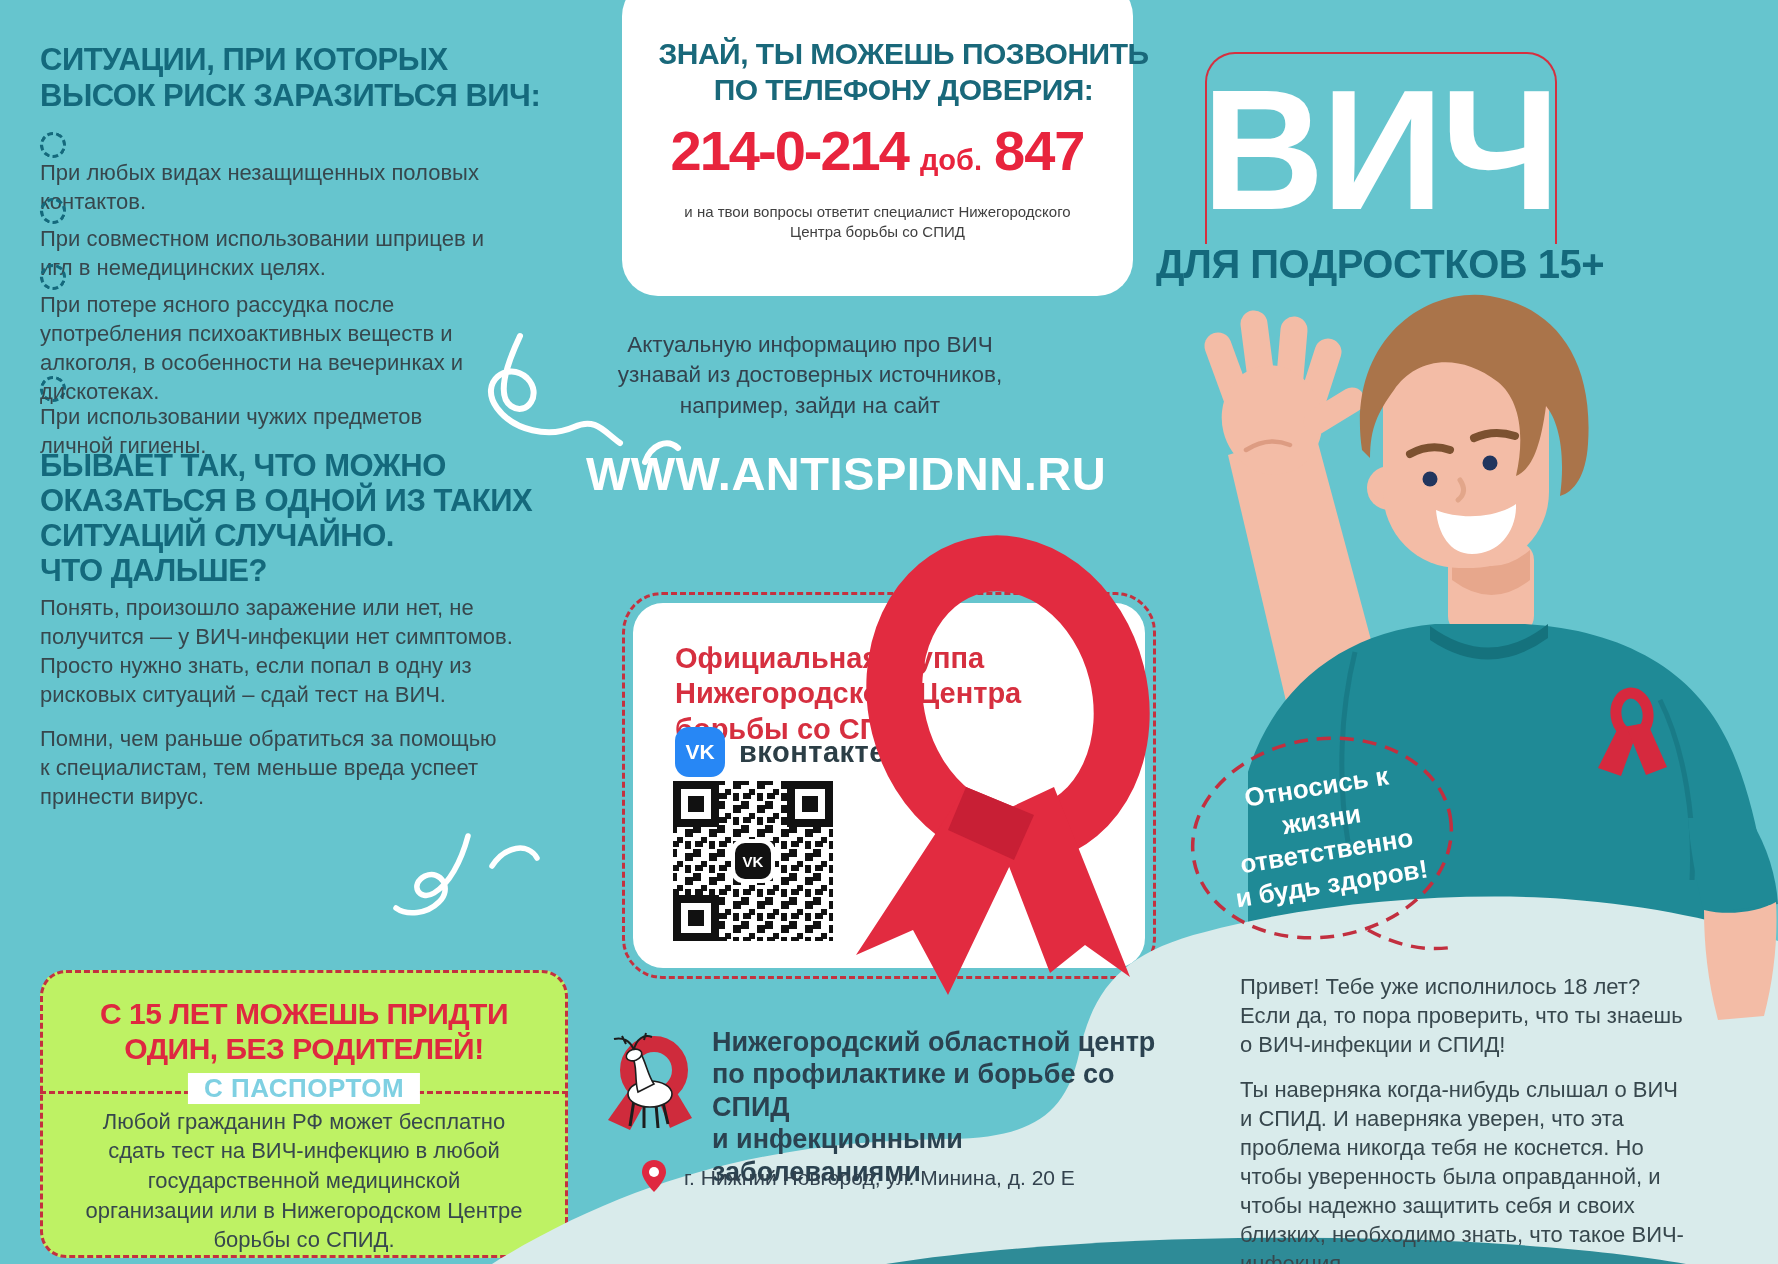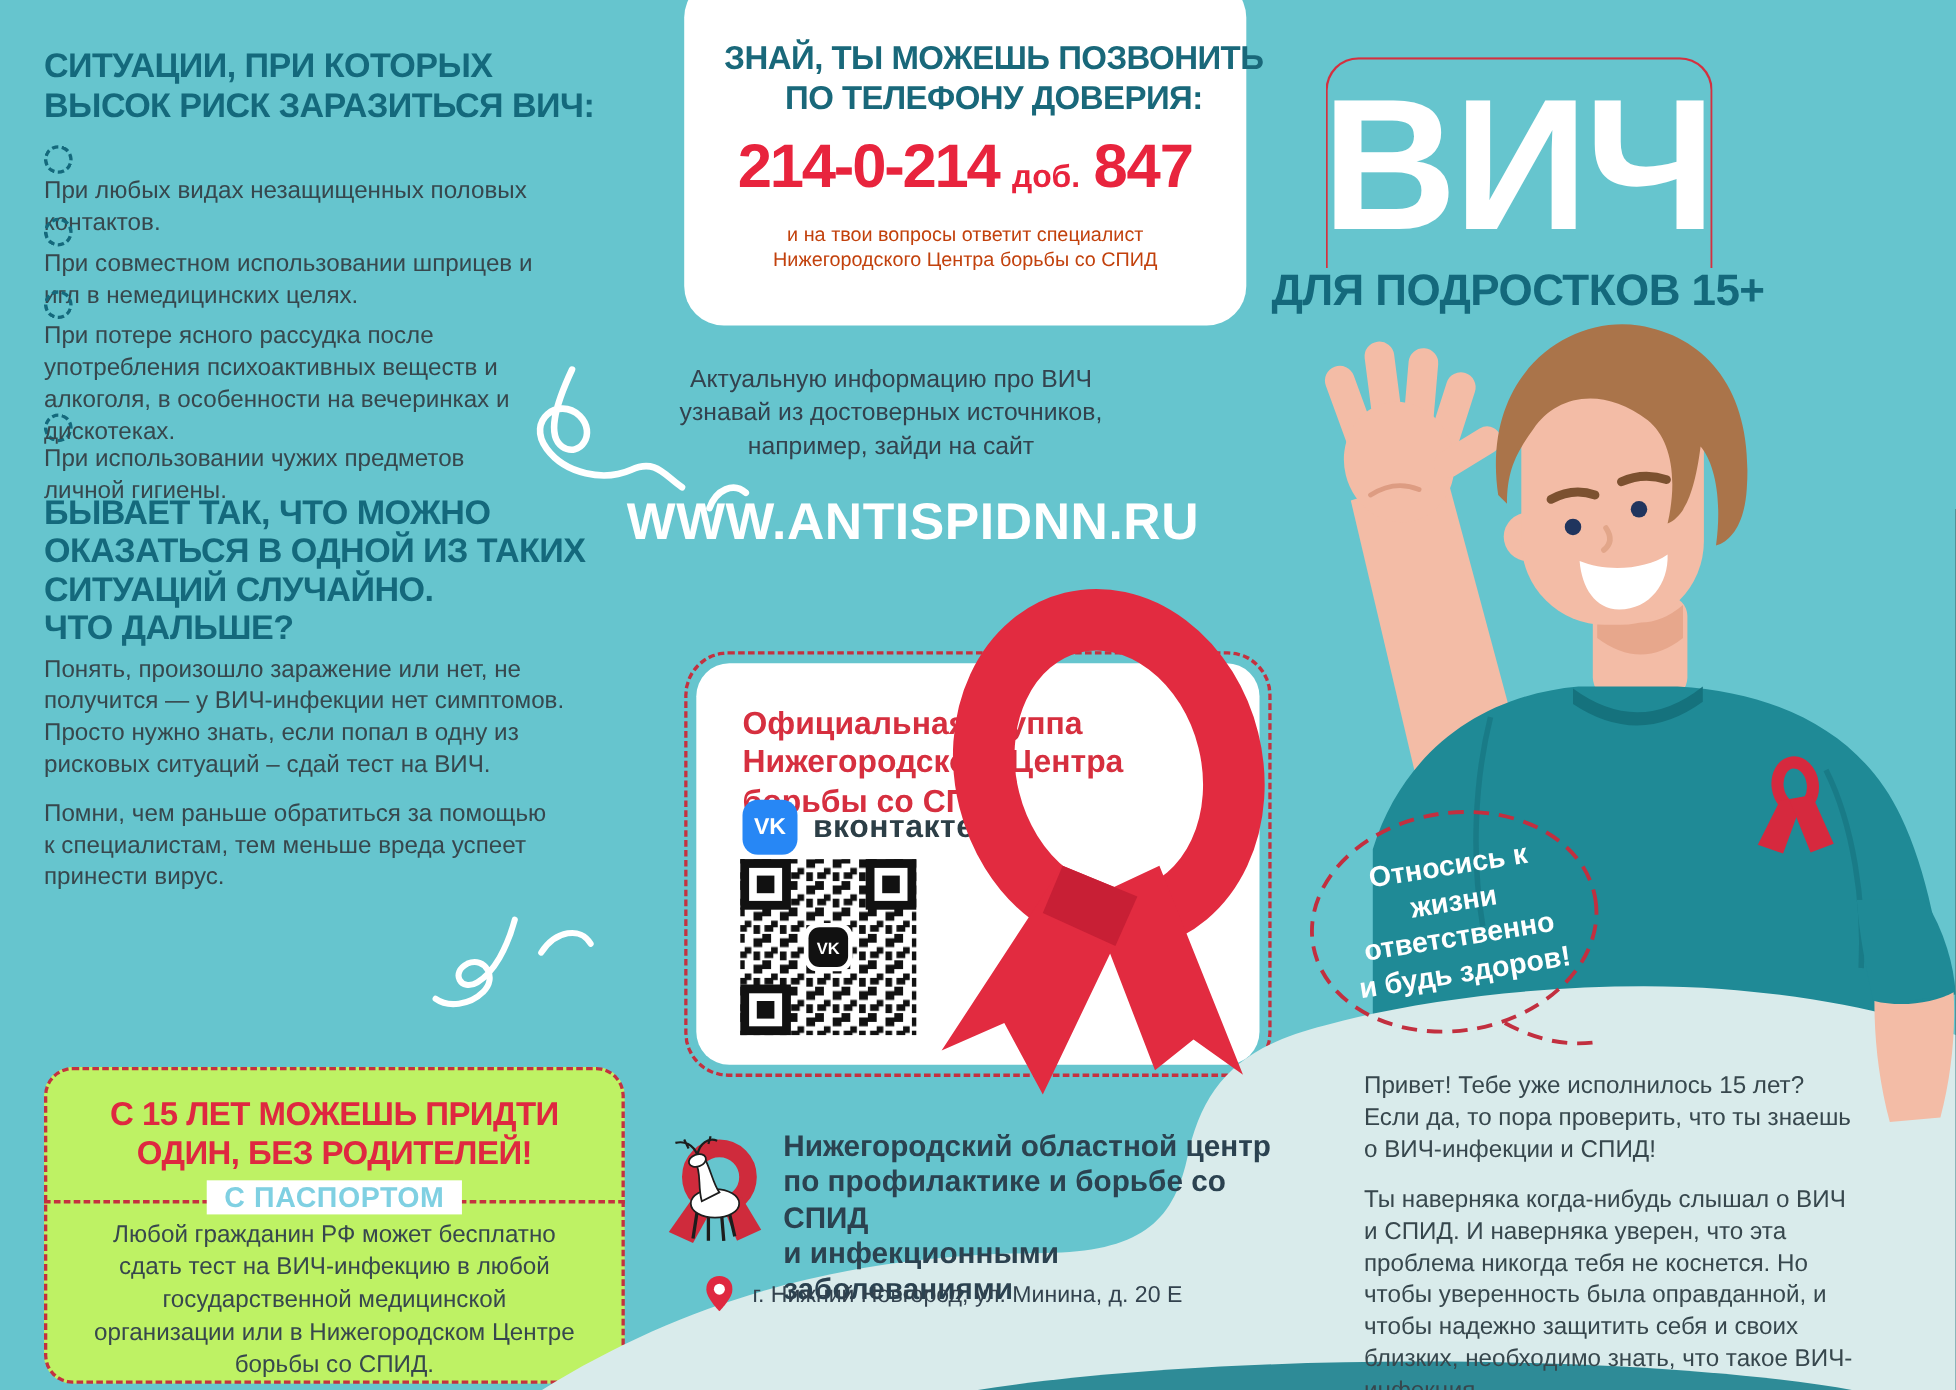--- a/index.html
+++ b/index.html
@@ -35,21 +35,21 @@
   }
   .age-body{color:#37474d;font-size:22px;line-height:1.35;text-align:center;}
 
   
   .hotline-card{background:#fff;border-radius:36px;}
   .hotline-heading{color:#19687a;font-weight:800;font-size:30px;line-height:1.2;text-align:center;letter-spacing:-0.5px;}
   .phone-row{display:flex;justify-content:center;align-items:baseline;gap:12px;color:#e8243d;font-weight:800;}
   .phone-num{font-size:56px;letter-spacing:-2px;}
   .phone-ext-label{font-size:29px;}
   .phone-ext{font-size:56px;letter-spacing:-1px;}
-  .hotline-note{color:#c2410c;font-size:18px;line-height:1.3;text-align:center;}
+  .hotline-note{color:#404040;font-size:15px;line-height:1.3;text-align:center;}
 
   .info-note{color:#33424e;font-size:22.5px;line-height:1.35;text-align:center;}
   .website{color:#fff;font-weight:800;font-size:47px;letter-spacing:0.5px;text-align:center;}
 
   .vk-card-outer{border:3px dashed #c4313f;border-radius:40px;}
   .vk-card-inner{position:absolute;left:8px;top:8px;right:8px;bottom:8px;background:#fff;border-radius:30px;}
   .vk-card-title{color:#d62f3f;font-weight:800;font-size:29px;line-height:1.22;}
   .vk-row{display:flex;align-items:center;gap:14px;}
   .vk-badge{
     width:50px;height:50px;border-radius:14px;background:#2787f5;color:#fff;
@@ -125,21 +125,21 @@
       <span class="phone-num">214-0-214</span>
       <span class="phone-ext-label">доб.</span>
       <span class="phone-ext">847</span>
     </div>
     <p class="abs hotline-note" style="left:60px;top:222px;width:391px;">и на твои вопросы ответит специалист Нижегородского Центра борьбы со СПИД</p>
   </div>
 
   <p class="abs info-note pre" style="left:600px;top:330px;width:420px;">Актуальную информацию про ВИЧ
 узнавай из достоверных источников,
 например, зайди на сайт</p>
-  <div class="abs website" style="left:535px;top:446px;width:590px;">WWW.ANTISPIDNN.RU</div>
+  <div class="abs website" style="left:551px;top:446px;width:590px;">WWW.ANTISPIDNN.RU</div>
 
   <div class="abs vk-card-outer" style="left:622px;top:592px;width:528px;height:381px;">
     <div class="vk-card-inner"></div>
     <h3 class="abs vk-card-title pre" style="left:50px;top:46px;width:350px;">Официальная группа
 Нижегородского Центра
 борьбы со СПИД</h3>
     <div class="abs vk-row" style="left:50px;top:132px;">
       <span class="vk-badge">VK</span>
       <span class="vk-label">вконтакте</span>
     </div>
@@ -257,17 +257,17 @@
 
   <svg class="abs" style="left:1180px;top:720px;" width="300" height="250" viewBox="0 0 300 250" fill="none">
     <ellipse cx="142" cy="118" rx="130" ry="99" stroke="#c22f3f" stroke-width="3.5" stroke-dasharray="14 9" transform="rotate(-9 142 118)"></ellipse>
     <path d="M 188,210 Q 232,234 274,227" stroke="#c22f3f" stroke-width="3.5" stroke-dasharray="14 9"></path>
   </svg>
   <div class="abs bubble-text pre" style="left:1210px;top:770px;width:228px;">Относись к жизни
 ответственно
 и будь здоров!</div>
 
   <div class="abs outro" style="left:1240px;top:972px;width:445px;">
-    <p>Привет! Тебе уже исполнилось 15 лет? Если да, то пора проверить, что ты знаешь о ВИЧ-инфекции и СПИД!</p>
+    <p>Привет! Тебе уже исполнилось 18 лет? Если да, то пора проверить, что ты знаешь о ВИЧ-инфекции и СПИД!</p>
     <p>Ты наверняка когда-нибудь слышал о ВИЧ и СПИД. И наверняка уверен, что эта проблема никогда тебя не коснется. Но чтобы уверенность была оправданной, и чтобы надежно защитить себя и своих близких, необходимо знать, что такое ВИЧ-инфекция.</p>
   </div>
 
 </div>
 
 </body></html>

